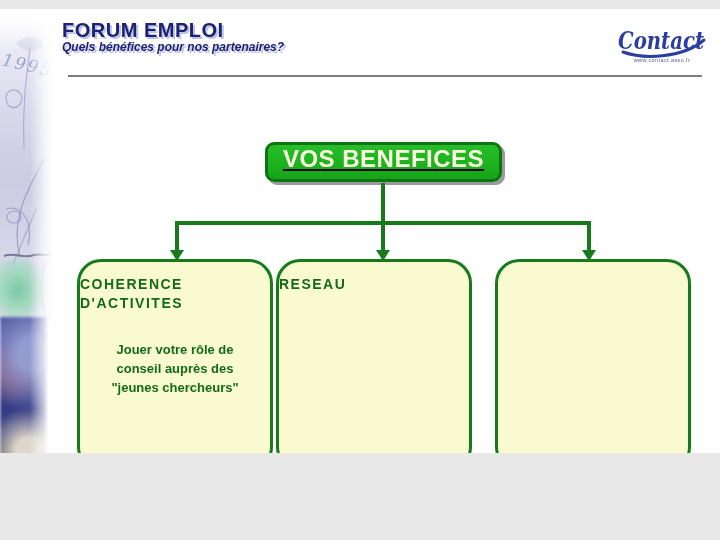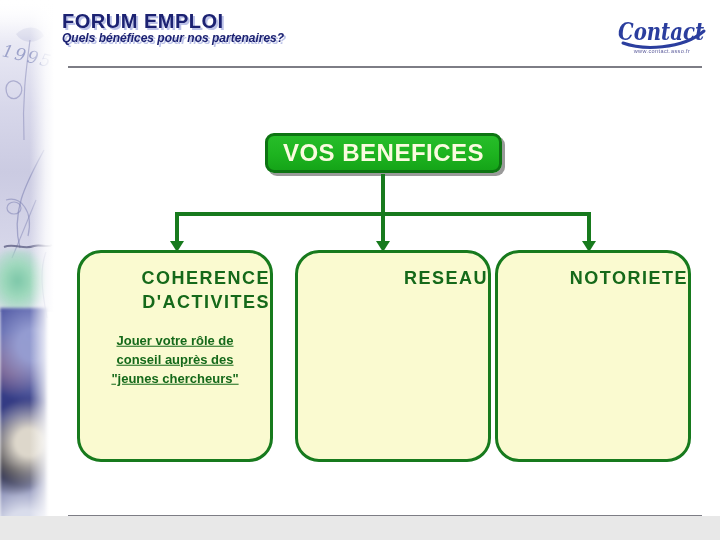--- a/index.html
+++ b/index.html
@@ -4,22 +4,22 @@
 <style>
   :root{
     --navy:#1c2272; --navy-shadow:#bcc2e8;
     --green:#1db31f; --green-dark:#156f1a; --green-border:#177a1d;
     --cream:#fafad0; --box-text:#15691a; --gray-line:#7d7d85;
     --logo-blue:#2b3e9e;
   }
   *{margin:0;padding:0;box-sizing:border-box;}
   html,body{background:#e8e8e8;}
   .slide{
-    position:relative;width:720px;height:516px;background:#ffffff;
-    font-family:"Liberation Sans",sans-serif;overflow:hidden;margin:0 auto;padding-left:34px;
+    position:relative;width:720px;height:444px;background:#ffffff;
+    font-family:"Liberation Sans",sans-serif;overflow:hidden;margin:9px auto;padding-left:34px;
   }
   
   .sidebar{position:absolute;left:0;top:0;width:54px;height:540px;overflow:hidden;}
   .sb-top{position:absolute;left:0;top:0;width:54px;height:312px;
     background:linear-gradient(180deg,#ffffff 0%,#ececf6 10%,#d7d7ea 35%,#cbcbe2 55%,#d6d6e9 78%,#e4e4f1 100%);}
   .sb-sketch{position:absolute;left:0;top:0;}
   .sb-year{position:absolute;left:2px;top:46px;transform:rotate(13deg);
     font-family:"DejaVu Serif",serif;font-style:italic;font-size:17px;
     color:#989ec8;letter-spacing:2px;opacity:.95;}
   .sb-teal{position:absolute;left:-6px;top:250px;width:52px;height:64px;
@@ -46,31 +46,31 @@
   .rule{position:absolute;height:2px;background:var(--gray-line);}
   .rule-top{left:68px;top:66px;width:634px;}
   .rule-bottom{left:68px;top:515px;width:634px;}
   
   .logo{position:absolute;left:610px;top:13px;width:102px;height:44px;}
   
   .root-box{position:absolute;left:265px;top:133px;width:237px;height:40px;
     background:linear-gradient(180deg,#27bd29 0%,#1db31f 55%,#15a418 100%);
     border:3px solid #0d7412;border-radius:9px;
     box-shadow:3px 3px 0 rgba(30,30,30,.45);
-    display:flex;align-items:center;justify-content:center;}
+    display:flex;align-items:flex-start;justify-content:center;text-decoration:underline;}
   .root-box span{font-size:24px;font-weight:bold;color:#fbfbdf;letter-spacing:.5px;}
   .connectors{position:absolute;left:0;top:0;pointer-events:none;}
   .child-box{position:absolute;top:250px;width:196px;height:212px;
     background:var(--cream);border:3px solid var(--green-border);border-radius:24px;}
-  .child-box.b1{left:77px;} .child-box.b2{left:295px;} .child-box.b3{left:495px;}
-  .child-title{margin-top:13px;text-align:right;font-size:18px;font-weight:bold;
+  .child-box.b1{left:77px;} .child-box.b2{left:276px;} .child-box.b3{left:495px;}
+  .child-title{margin-top:13px;text-align:left;font-size:14px;font-weight:bold;
     letter-spacing:1.5px;line-height:1.35;color:var(--box-text);white-space:pre-line;}
   .child-body{position:absolute;top:52%;left:0;width:100%;transform:translateY(-50%);
     padding:0 8px;text-align:center;font-size:13px;font-weight:bold;line-height:1.45;
-    color:var(--box-text);white-space:pre-line;text-decoration:underline;}
+    color:var(--box-text);white-space:pre-line;}
   
   .page-number{position:absolute;left:688px;top:519px;width:26px;text-align:left;
     font-size:15px;font-weight:bold;font-style:italic;color:var(--navy);}
 </style>
 </head>
 <body>
 
 <div class="slide">
 
   <div class="sidebar">
@@ -127,19 +127,18 @@
     <div class="child-title">COHERENCE
 D'ACTIVITES</div>
     <div class="child-body">Jouer votre rôle de
 conseil auprès des
 "jeunes chercheurs"</div>
   </div>
   <div class="child-box b2">
     <div class="child-title">RESEAU</div>
   </div>
   <div class="child-box b3">
-    <div class="child-title">NOTORIETE</div>
   </div>
 
   <div class="rule rule-bottom"></div>
   <div class="page-number">17</div>
 
 </div>
 
 </body></html>

